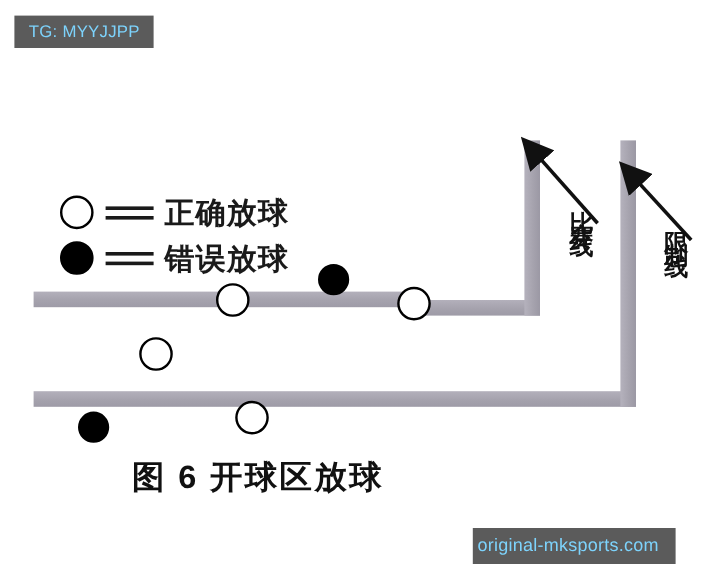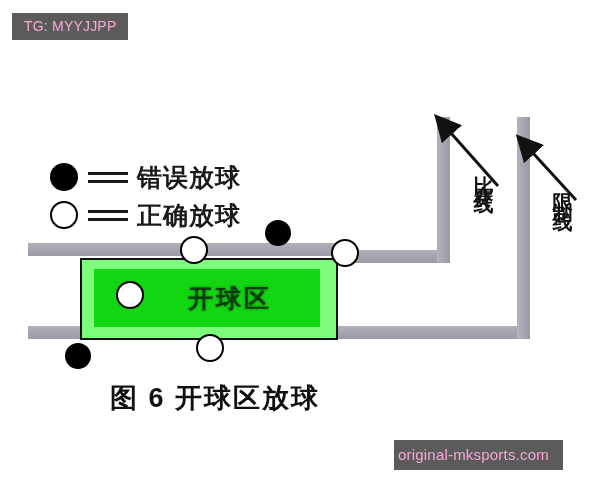--- a/index.html
+++ b/index.html
@@ -1,21 +1,21 @@
 <!DOCTYPE html>
 <html><head>
 <meta charset="utf-8">
 <style>
   html,body{margin:0;padding:0;background:#ffffff;}
   body{width:600px;height:480px;overflow:hidden;
        font-family:"Liberation Sans","DejaVu Sans",sans-serif;}
   #stage{position:relative;width:600px;height:480px;background:#ffffff;}
 
   
-  .badge{position:absolute;background:#5b5b5b;color:#f9a8d4;
+  .badge{position:absolute;background:#5b5b5b;color:#7dd3fc;
          font-size:14px;letter-spacing:.2px;white-space:nowrap;
          display:flex;align-items:center;justify-content:center;}
   #tg-badge{left:12px;top:13px;padding:5px 12px 6px 12px;}
   #site-badge{left:394px;top:440px;padding:6px 14px 7px 4px;font-size:15px;}
 
   
   .bar{position:absolute;background:#a9a6b1;}
   .bar.shade{background:linear-gradient(180deg,#b3b0bb 0%,#a5a2ad 55%,#9e9ba7 100%);}
   .bar.vshade{background:linear-gradient(90deg,#b5b2bd 0%,#a6a3ae 55%,#9b98a4 100%);}
 
@@ -69,53 +69,48 @@
   <div class="bar shade" style="left:28px;top:326px;width:312px;height:13px;"></div>
 
   <div class="bar shade" style="left:340px;top:250px;width:110px;height:13px;"></div>
 
   <div class="bar vshade" style="left:437px;top:117px;width:13px;height:146px;"></div>
 
   <div class="bar shade" style="left:340px;top:326px;width:190px;height:13px;"></div>
 
   <div class="bar vshade" style="left:517px;top:117px;width:13px;height:222px;"></div>
 
-  <div id="green-zone">
-    <div id="green-inner">
-      <div id="green-label">开球区</div>
-    </div>
-  </div>
 
   <div class="ball white" style="left:180px;top:236px;width:28px;height:28px;"></div>
   <div class="ball black" style="left:265px;top:220px;width:26px;height:26px;"></div>
   <div class="ball white" style="left:331px;top:239px;width:28px;height:28px;"></div>
   <div class="ball white" style="left:116px;top:281px;width:28px;height:28px;"></div>
   <div class="ball white" style="left:196px;top:334px;width:28px;height:28px;"></div>
   <div class="ball black" style="left:65px;top:343px;width:26px;height:26px;"></div>
 
   <div id="legend">
     <div class="legend-row">
       <span class="legend-mark">
+        <span class="ball white"></span>
+      </span>
+      <span class="legend-eq">
+        <span class="a"></span>
+          <span class="b"></span>
+      </span>
+      <span class="legend-text">正确放球</span>
+    </div>
+    <div class="legend-row">
+      <span class="legend-mark">
         <span class="ball black"></span>
       </span>
       <span class="legend-eq">
         <span class="a"></span>
           <span class="b"></span>
       </span>
       <span class="legend-text">错误放球</span>
-    </div>
-    <div class="legend-row">
-      <span class="legend-mark">
-        <span class="ball white"></span>
-      </span>
-      <span class="legend-eq">
-        <span class="a"></span>
-          <span class="b"></span>
-      </span>
-      <span class="legend-text">正确放球</span>
     </div>
   </div>
 
   <svg class="arrow" style="left:444px;top:126px;width:60px;height:64px;" viewBox="0 0 60 64">
     <defs>
       <marker id="ah1" markerWidth="9" markerHeight="9" refX="1" refY="4.5" orient="auto" markerUnits="strokeWidth">
         <path d="M0,0 L9,4.5 L0,9 Z" fill="#111111"></path>
       </marker>
     </defs>
     <line x1="54" y1="60" x2="6" y2="6" stroke="#111111" stroke-width="3" marker-end="url(#ah1)"></line>

